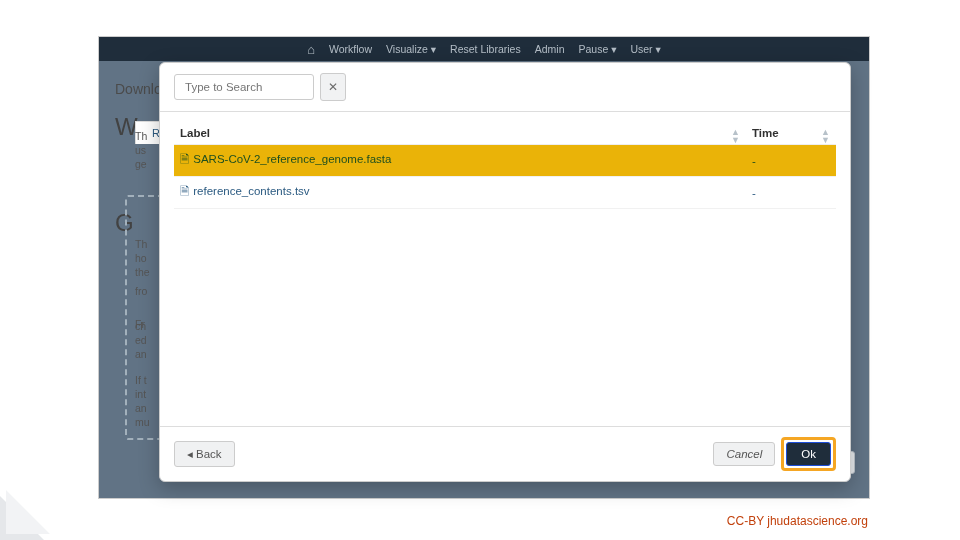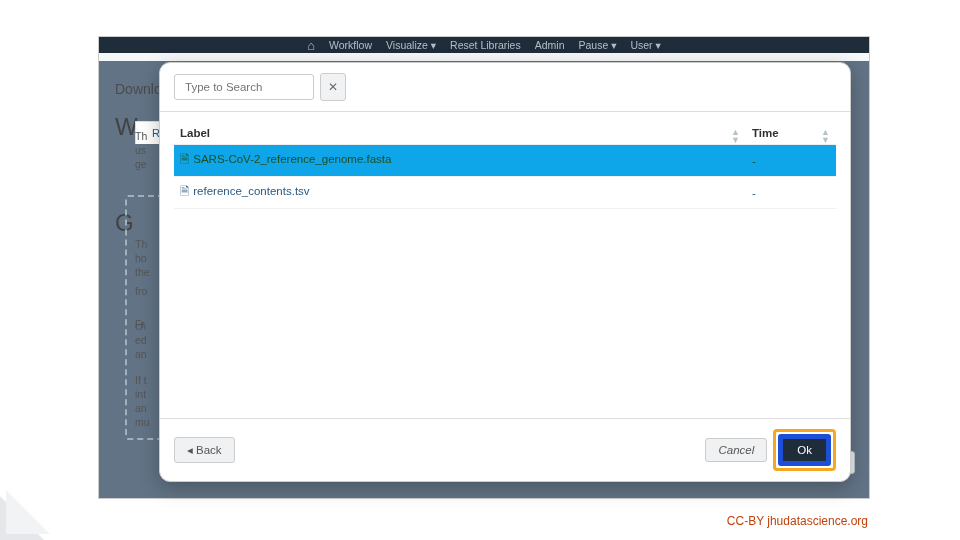--- a/index.html
+++ b/index.html
@@ -1,58 +1,58 @@
 <!DOCTYPE html>
 <html><head>
 <meta charset="utf-8">
 <style>
   * { box-sizing: border-box; margin: 0; padding: 0; }
   body { font-family: -apple-system, BlinkMacSystemFont, "Segoe UI", Helvetica, Arial, sans-serif; background: #fff; width: 960px; height: 540px; overflow: hidden; position: relative; }
   
   .app-frame { position: absolute; left: 98px; top: 36px; width: 772px; height: 463px; background: #f5f7f9; border: 1px solid #ccc; }
   
-  .navbar { position: absolute; top: 0; left: 0; right: 0; height: 16px; background: #1f2d3b; color: #cdd6de; display: flex; align-items: center; justify-content: center; font-size: 10.5px; gap: 14px; }
+  .navbar { position: absolute; top: 0; left: 0; right: 0; height: 24px; background: #1f2d3b; color: #cdd6de; display: flex; align-items: center; justify-content: center; font-size: 10.5px; gap: 14px; }
   .navbar span { opacity: .85; }
   .nav-home::before { content: "⌂"; font-size: 13px; }
   
   .overlay { position: absolute; inset: 24px 0 0 0; background: rgba(55, 78, 100, .78); }
   
   .bg-heading { position: absolute; left: 16px; top: 44px; color: #4b4b4b; font-weight: 400; font-size: 14px; }
   .bg-letter-w { position: absolute; left: 16px; top: 76px; color: #424242; font-size: 24px; font-weight: 400; }
   .bg-letter-g { position: absolute; left: 16px; top: 172px; color: #424242; font-size: 24px; font-weight: 400; }
   .bg-text { position: absolute; left: 16px; color: #555; font-size: 10.5px; line-height: 1.4; margin-left: 20px; }
   
   .tab-regular { position: absolute; left: 36px; top: 84px; background: #fff; border: 1px solid #ddd; border-bottom: none; padding: 5px 16px; font-size: 11px; color: #2b5a81; }
   
   .dashed-box { position: absolute; left: 26px; top: 158px; right: 24px; bottom: 58px; border: 2px dashed #a3b1bc; border-radius: 3px; }
   
   .btn-row { position: absolute; bottom: 24px; left: 170px; right: 24px; display: flex; gap: 8px; align-items: center; }
   .bg-btn { background: #e9ecef; border: 1px solid #bcc4cb; color: #555; font-size: 10px; padding: 5px 10px; border-radius: 3px; white-space: nowrap; }
   .bg-btn.close { margin-left: auto; }
   
   
-  .modal { position: absolute; left: 60px; right: 18px; top: 25px; bottom: 16px; background: #fff; border: 1px solid #ccc; border-radius: 11px; box-shadow: 0 6px 20px rgba(0,0,0,.25); display: flex; flex-direction: column; }
+  .modal { position: absolute; left: 60px; right: 18px; top: 25px; bottom: 16px; background: #fff; border: 1px solid #ccc; border-radius: 6px; box-shadow: 0 6px 20px rgba(0,0,0,.25); display: flex; flex-direction: column; }
   .modal-top { padding: 10px 14px; border-bottom: 1px solid #ddd; display: flex; align-items: center; gap: 6px; }
   .search-input { border: 1px solid #ccc; border-radius: 3px; padding: 6px 10px; font-size: 11.5px; color: #2b5a81; width: 140px; }
   .search-clear { width: 26px; height: 28px; background: #f1f2f3; border: 1px solid #ccc; border-radius: 3px; color: #6b6b6b; font-size: 12px; display: flex; align-items: center; justify-content: center; cursor: pointer; }
   .modal-body { flex: 1; padding: 10px 14px; overflow: auto; }
   .tbl { width: 100%; border-collapse: collapse; font-size: 11.5px; }
   .tbl th { text-align: left; font-weight: 700; color: #303030; padding: 5px 6px; border-bottom: 1px solid #eee; position: relative; }
   .tbl th.time-col { width: 90px; }
   .sort-ic { color: #b7c1c9; font-size: 9px; position: absolute; right: 6px; top: 6px; line-height: 8px; }
   .tbl td { padding: 6px 6px; border-bottom: 1px solid #f1f1f1; color: #2b5a81; }
-  tr.row-selected td { background: #0ea5e9; color: #1e4f1f; }
+  tr.row-selected td { background: #eab308; color: #1e4f1f; }
   .file-ic::before { content: "🗎"; margin-right: 4px; color: inherit; }
   
   .modal-footer { border-top: 1px solid #ddd; padding: 10px 14px; display: flex; align-items: center; }
   .btn { font-size: 11.5px; padding: 5px 12px; border-radius: 3px; cursor: pointer; }
   .btn-back { background: #f0f1f2; border: 1px solid #ccc; color: #555; text-align: center; }
   .btn-back::before { content: "◂ "; }
   .btn-cancel { background: #f0f1f2; border: 1px solid #ccc; color: #555; margin-left: auto; font-style: italic; }
-  .btn-ok { background: #1f2d3b; color: #fff; border: 5px solid #1d4ed8; margin-left: 6px; padding: 5px 14px; }
+  .btn-ok { background: #1f2d3b; color: #fff; border: 1px solid #1d4ed8; margin-left: 6px; padding: 5px 14px; }
   .ok-highlight { border: 3px solid #f5a623; border-radius: 4px; padding: 2px; display: inline-block; margin-left: 6px; }
   .ok-highlight .btn-ok { margin-left: 0; }
   
   .attribution { position: absolute; right: 92px; bottom: 12px; font-size: 12px; color: #c2410c; }
   
   .corner-fold { position: absolute; left: 0; bottom: 0; width: 0; height: 0; border-bottom: 44px solid #d0d5da; border-right: 44px solid transparent; opacity: .55; }
   .corner-fold::after { content: ""; position: absolute; left: 0; top: 0; border-bottom: 44px solid #e8ebee; border-right: 44px solid transparent; transform: translate(6px,-6px); }
 </style>
 </head>
 <body>

